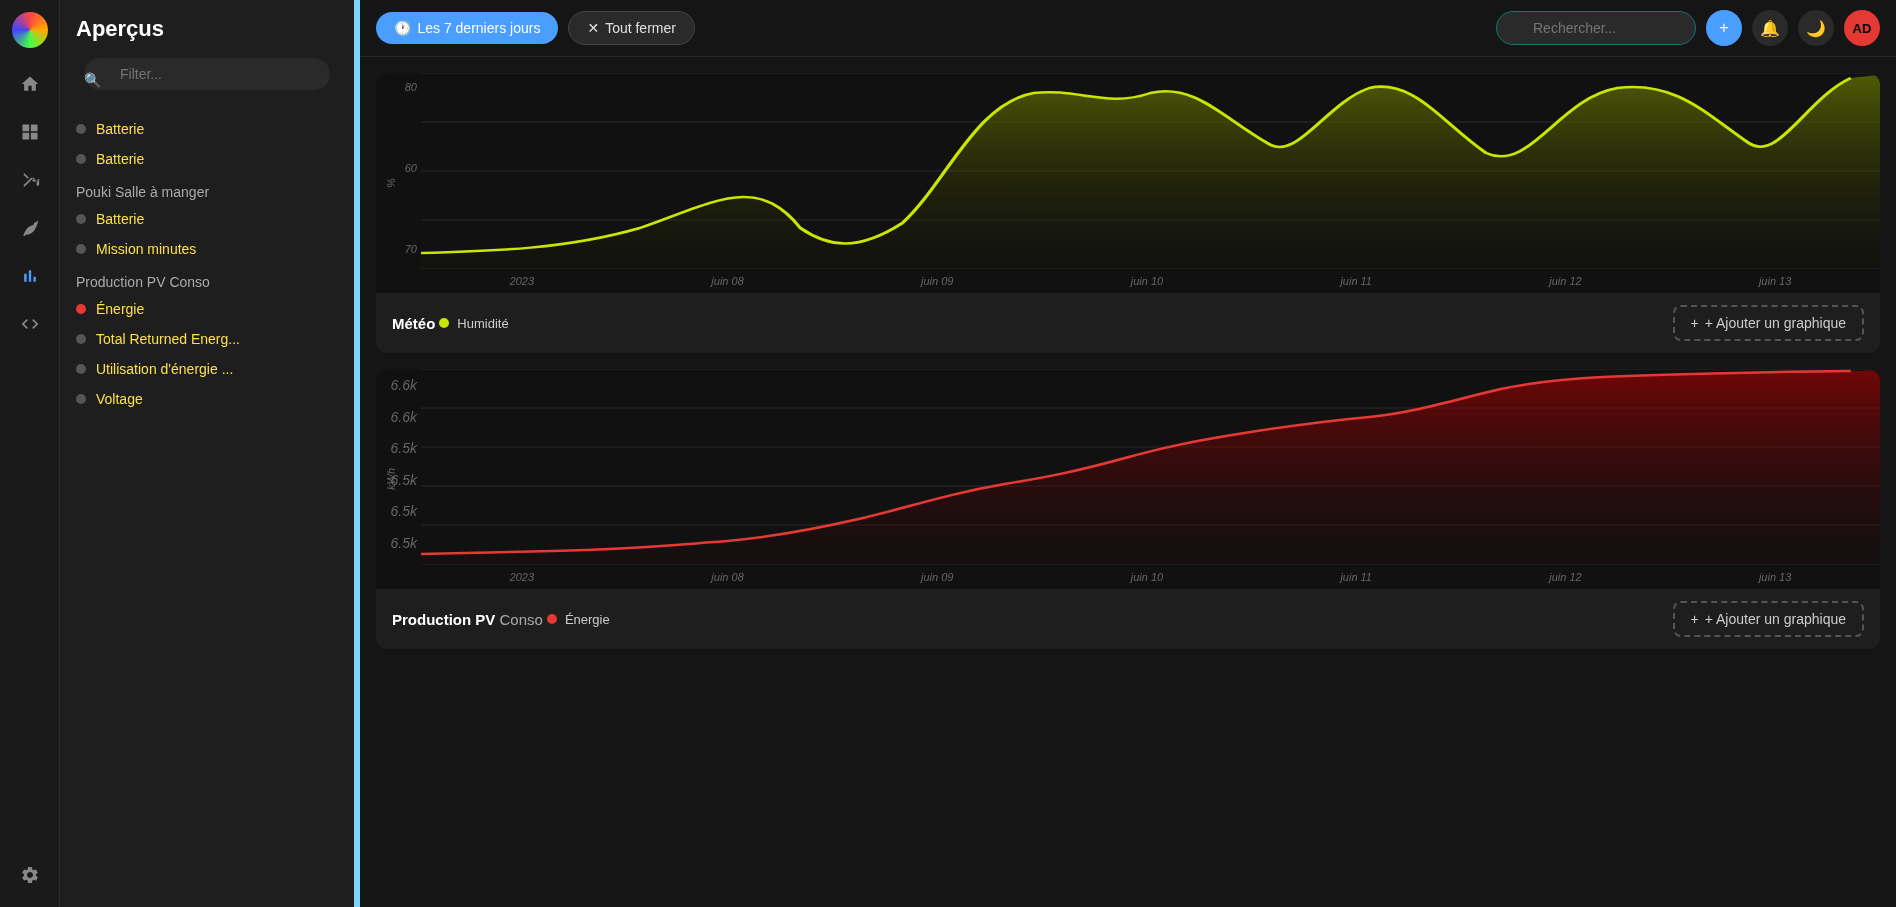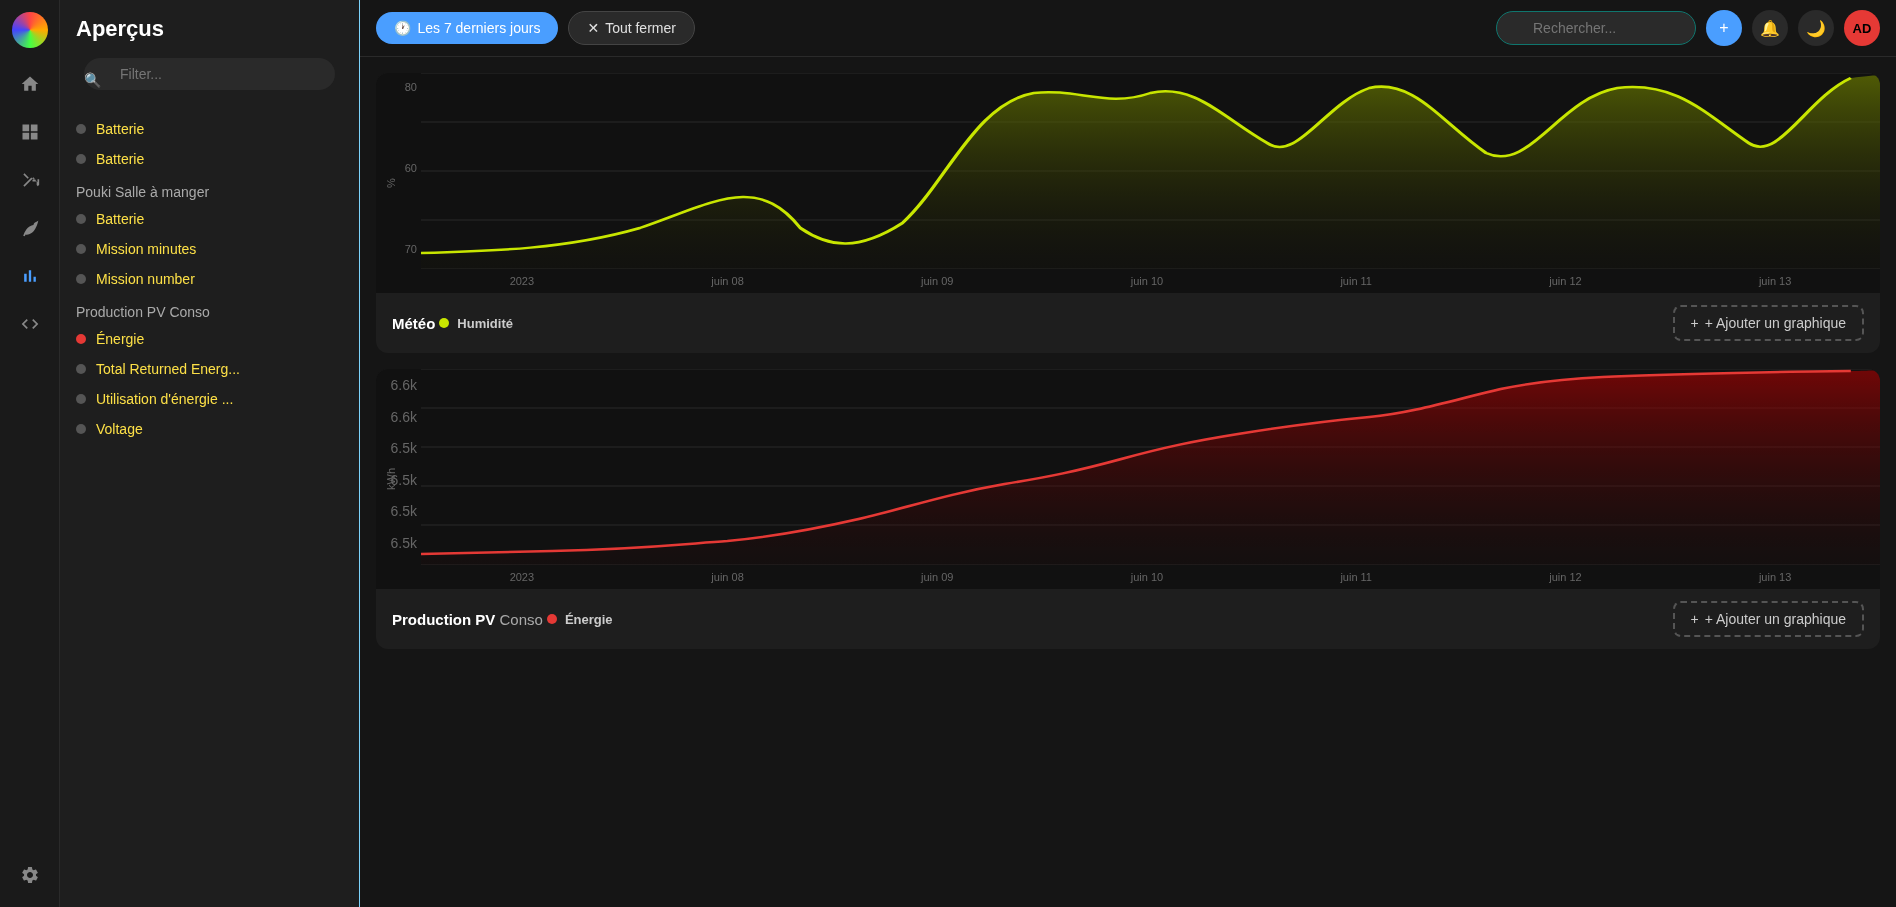--- a/index.html
+++ b/index.html
@@ -42,21 +42,21 @@
       color: #888;
       font-size: 18px;
     }
     .icon-bar .nav-icon.active { color: #4a9eff; }
     .icon-bar .spacer { flex: 1; }
 
     
     .sidebar {
       width: 300px;
       background: #1e1e1e;
-      border-right: 1px solid #7dd3fc;
+      border-right: 6px solid #7dd3fc;
       display: flex;
       flex-direction: column;
       overflow: hidden;
     }
     .sidebar-header {
       padding: 16px;
       font-size: 22px;
       font-weight: 600;
       color: #fff;
     }
@@ -220,20 +220,21 @@
       padding: 0;
       overflow: hidden;
       position: relative;
     }
 
     .chart-svg-wrap {
       width: 100%;
       height: 220px;
       position: relative;
       background: #111;
+      font-style: italic;
     }
 
     .chart-footer {
       padding: 12px 16px;
       display: flex;
       align-items: center;
       justify-content: space-between;
     }
     .chart-legend {
       display: flex;
@@ -244,21 +245,20 @@
       font-size: 15px;
       font-weight: 600;
       color: #fff;
     }
     .chart-legend-item {
       display: flex;
       align-items: center;
       gap: 8px;
       font-size: 13px;
       color: #ccc;
-      font-weight: bold;
     }
     .legend-dot {
       width: 10px;
       height: 10px;
       border-radius: 50%;
     }
 
     .add-chart-btn {
       border: 2px dashed #555;
       border-radius: 8px;
@@ -372,24 +372,20 @@
       <span>Pouki</span>
       <span> <span>Salle à manger</span></span>
     </div>
     <div class="sidebar-item">
       <span class="dot dot-gray"></span>
       <span>Batterie</span>
     </div>
     <div class="sidebar-item">
       <span class="dot dot-gray"></span>
       <span>Mission minutes</span>
-    </div>
-    <div class="sidebar-item">
-      <span class="dot dot-gray"></span>
-      <span>Mission number</span>
     </div>
 
     <div class="sidebar-group-title">
       <span>Production PV</span>
       <span> <span>Conso</span></span>
     </div>
     <div class="sidebar-item">
       <span class="dot dot-red"></span>
       <span>Énergie</span>
     </div>

